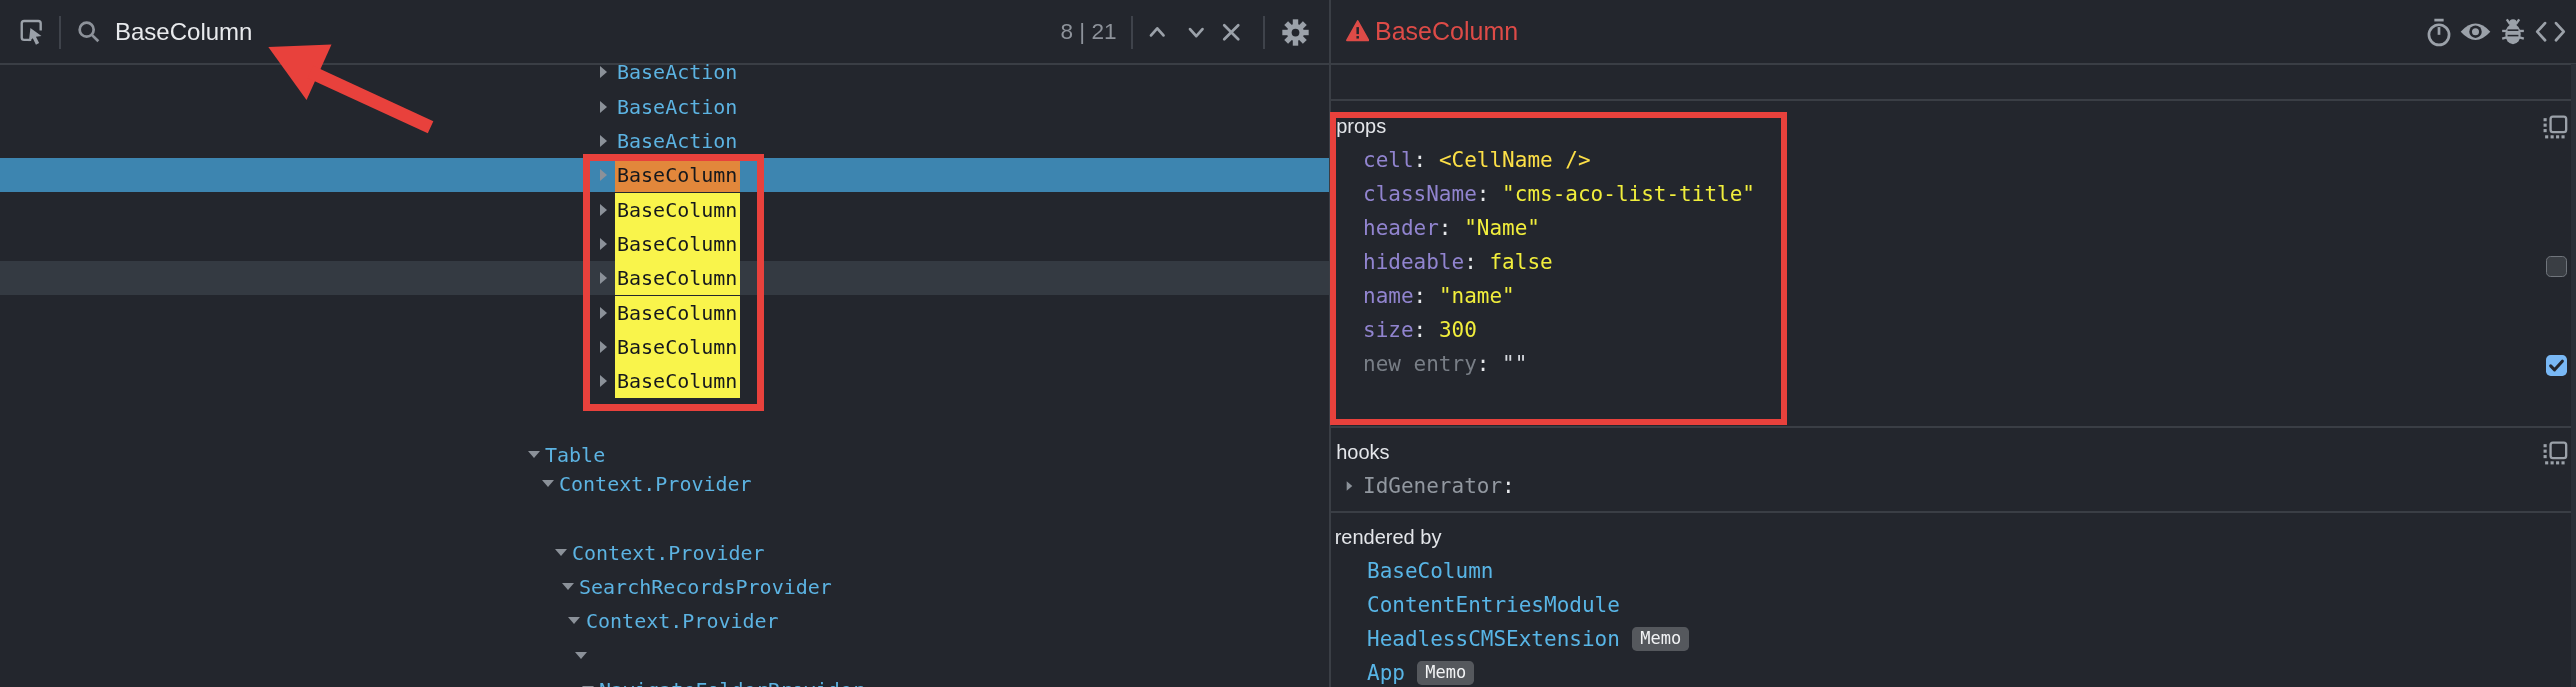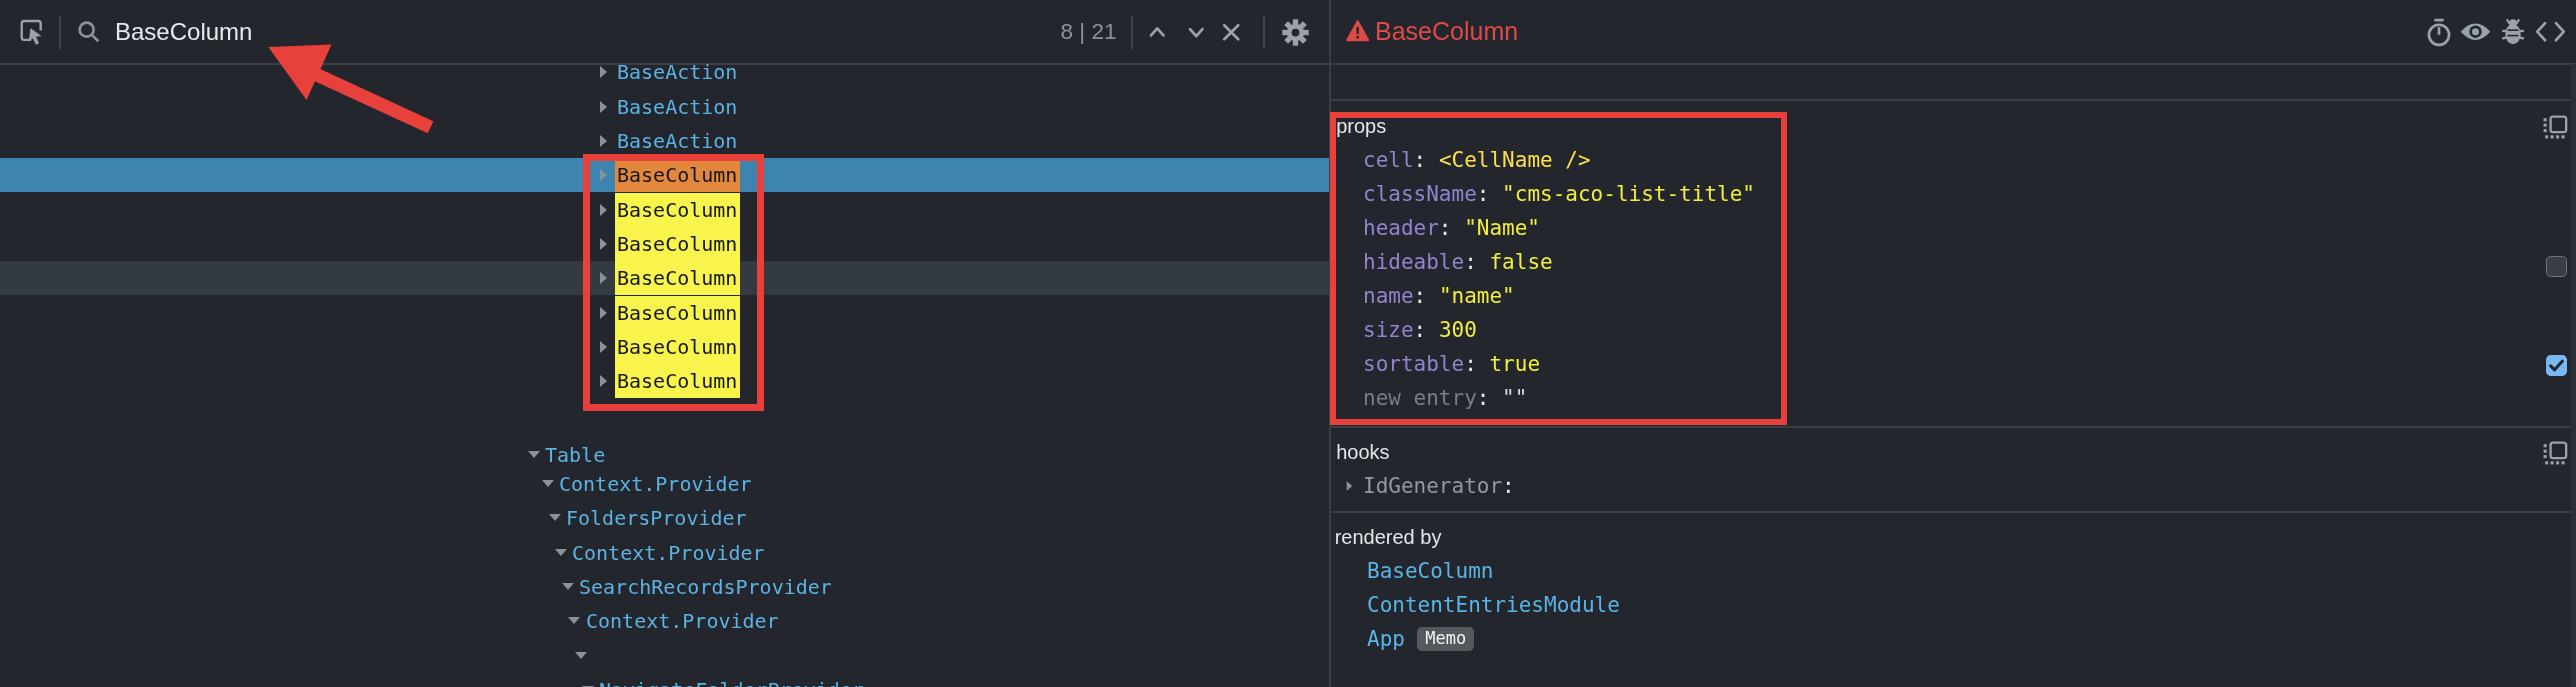--- a/index.html
+++ b/index.html
@@ -218,24 +218,20 @@
       <span class="tree-label mono hl hl-match" style="left: 617px;">BaseColumn</span>
     </div>
     <div class="tree-row" style="top: 334px; margin-top: 40px;">
       <span class="twisty tw-down" style="left: 528px;"></span>
       <span class="tree-label mono" style="left: 545px;">Table</span>
     </div>
     <div class="tree-row" style="top: 403px;">
       <span class="twisty tw-down" style="left: 542px;"></span>
       <span class="tree-label mono" style="left: 559px;">Context.Provider</span>
     </div>
-    <div class="tree-row" style="top: 437px;">
-      <span class="twisty tw-down" style="left: 549px;"></span>
-      <span class="tree-label mono" style="left: 566px;">FoldersProvider</span>
-    </div>
     <div class="tree-row" style="top: 472px;">
       <span class="twisty tw-down" style="left: 555px;"></span>
       <span class="tree-label mono" style="left: 572px;">Context.Provider</span>
     </div>
     <div class="tree-row" style="top: 506px;">
       <span class="twisty tw-down" style="left: 562px;"></span>
       <span class="tree-label mono" style="left: 579px;">SearchRecordsProvider</span>
     </div>
     <div class="tree-row" style="top: 540px;">
       <span class="twisty tw-down" style="left: 568px;"></span>
@@ -257,21 +253,20 @@
 
 <div class="section" style="top:109px;">
   <div class="sec-label" style="padding-left:6.2px;">props</div>
   <div id="props-rows" class="mono" style="padding-left:33px;">
       <div class="prow"><span class="pkey">cell</span><span class="pcolon">: </span><span class="v-element">&lt;CellName /&gt;</span></div>
       <div class="prow"><span class="pkey">className</span><span class="pcolon">: </span><span class="v-string">"cms-aco-list-title"</span></div>
       <div class="prow"><span class="pkey">header</span><span class="pcolon">: </span><span class="v-string">"Name"</span></div>
       <div class="prow"><span class="pkey">hideable</span><span class="pcolon">: </span><span class="v-literal">false</span></div>
       <div class="prow"><span class="pkey">name</span><span class="pcolon">: </span><span class="v-string">"name"</span></div>
       <div class="prow"><span class="pkey">size</span><span class="pcolon">: </span><span class="v-literal">300</span></div>
-      <div class="prow"><span class="pkey">sortable</span><span class="pcolon">: </span><span class="v-literal">true</span></div>
       <div class="prow"><span class="pkey dim">new entry</span><span class="pcolon">: </span><span class="v-plain">""</span></div>
     </div>
 </div>
 
 <div class="copy-btn" style="left:2542px;top:115px;">
   <svg width="26.5" height="25" viewBox="0 0 34 32">
     <rect x="11" y="2" width="20" height="20" rx="3" fill="none" stroke="#9ba1a9" stroke-width="3"></rect>
     <g fill="#9ba1a9">
       <rect x="2" y="4" width="4" height="4"></rect>
         <rect x="2" y="11" width="4" height="4"></rect>
@@ -311,20 +306,21 @@
         <rect x="25" y="26" width="4" height="4"></rect>
     </g>
   </svg>
 </div>
 
 <div class="section" style="top:520px;">
   <div class="sec-label" style="padding-left:4.7px;">rendered by</div>
   <div id="rendered-by-rows" class="mono" style="padding-left:37px;">
       <div class="prow"><span class="rb-link">BaseColumn</span></div>
       <div class="prow"><span class="rb-link">ContentEntriesModule</span></div>
+      <div class="prow"><span class="rb-link">HeadlessCMSExtension</span><span class="memo-badge">Memo</span></div>
       <div class="prow"><span class="rb-link">App</span><span class="memo-badge">Memo</span></div>
     </div>
 </div>
 
 <div class="anno-box" id="anno-box-tree"></div>
 <div class="anno-box" id="anno-box-props"></div>
 <svg class="anno-svg" width="546" height="203" viewBox="0 0 700 260">
   <polygon points="344,60 393,128 425,57" fill="#e8413c"></polygon>
   <line x1="398" y1="92" x2="552" y2="163" stroke="#e8413c" stroke-width="17"></line>
 </svg>

